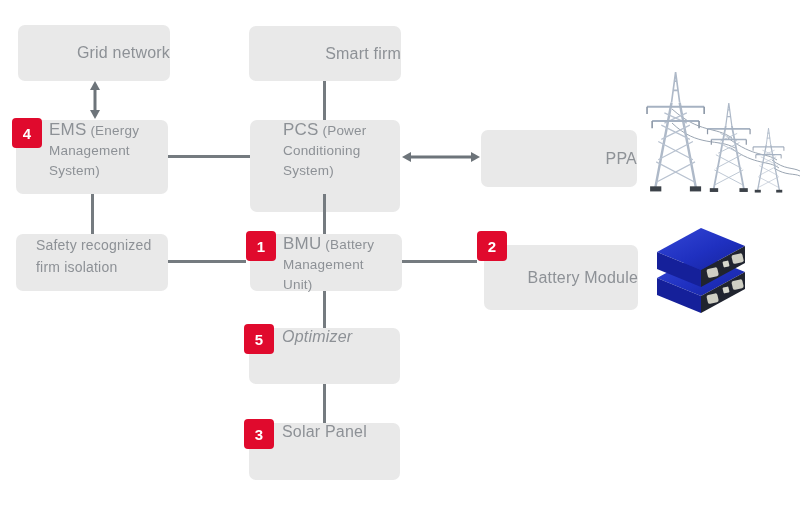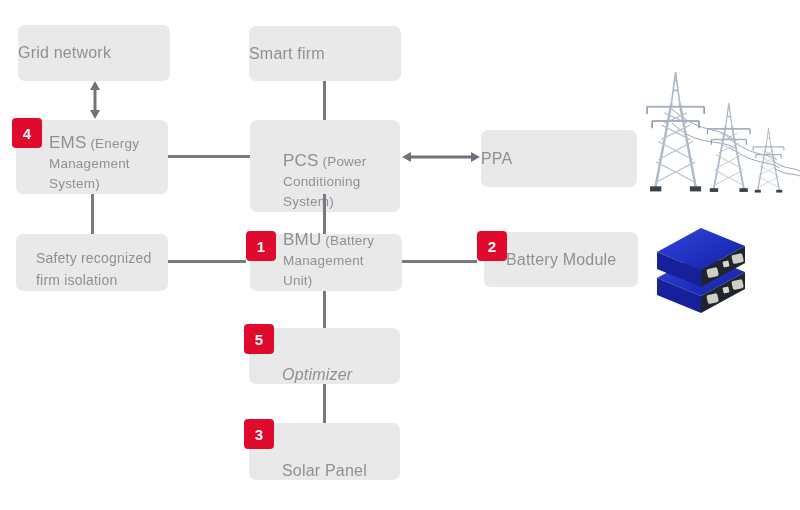--- a/index.html
+++ b/index.html
@@ -4,23 +4,23 @@
 <style>
   html,body{margin:0;padding:0;background:#ffffff;}
   #canvas{
     position:relative;width:800px;height:510px;background:#ffffff;overflow:hidden;
     font-family:"Liberation Sans",sans-serif;
   }
   .box{
     position:absolute;background:#e9e9e9;border-radius:7px;
     color:#8d9196;letter-spacing:.2px;
   }
-  .box.center{display:flex;align-items:center;justify-content:flex-start;text-align:center;
+  .box.center{display:flex;align-items:center;justify-content:flex-end;text-align:center;
     font-size:16px;line-height:22px;}
-  .box.leftpad{display:flex;flex-direction:column;justify-content:flex-end;
+  .box.leftpad{display:flex;flex-direction:column;justify-content:flex-start;
     padding-left:33px;padding-right:6px;box-sizing:border-box;}
   .mixed{font-size:13.5px;line-height:20px;}
   .mixed .abbr{font-size:17px;}
   .badge{
     position:absolute;width:30px;height:30px;border-radius:4px;background:#e00a2d;
     color:#ffffff;font-size:15px;font-weight:600;display:flex;align-items:center;
     justify-content:center;z-index:5;
   }
   .vline,.hline{position:absolute;background:#757b80;}
   .vline{width:3px;}
@@ -59,21 +59,21 @@
   <div class="box leftpad" style="left:16px;top:234px;width:152px;height:57px;padding-left:20px;font-size:14px;line-height:22px;">
     <div>Safety recognized</div>
     <div>firm isolation</div>
   </div>
 
   <div class="box leftpad" style="left:250px;top:234px;width:152px;height:57px;">
     <div class="mixed"><span class="abbr">BMU</span> <span>(Battery Management Unit)</span></div>
   </div>
   <div class="badge" style="left:246px;top:231px;">1</div>
 
-  <div class="box center" style="left:484px;top:232px;width:154px;height:55px;padding-left:22px;box-sizing:border-box;">
+  <div class="box center" style="left:484px;top:245px;width:154px;height:65px;padding-left:22px;box-sizing:border-box;">
     <span>Battery Module</span>
   </div>
   <div class="badge" style="left:477px;top:231px;">2</div>
 
   <div class="box leftpad" style="left:249px;top:328px;width:151px;height:56px;font-size:16px;font-style:italic;">
     <span>Optimizer</span>
   </div>
   <div class="badge" style="left:244px;top:324px;">5</div>
 
   <div class="box leftpad" style="left:249px;top:423px;width:151px;height:57px;font-size:16px;">

